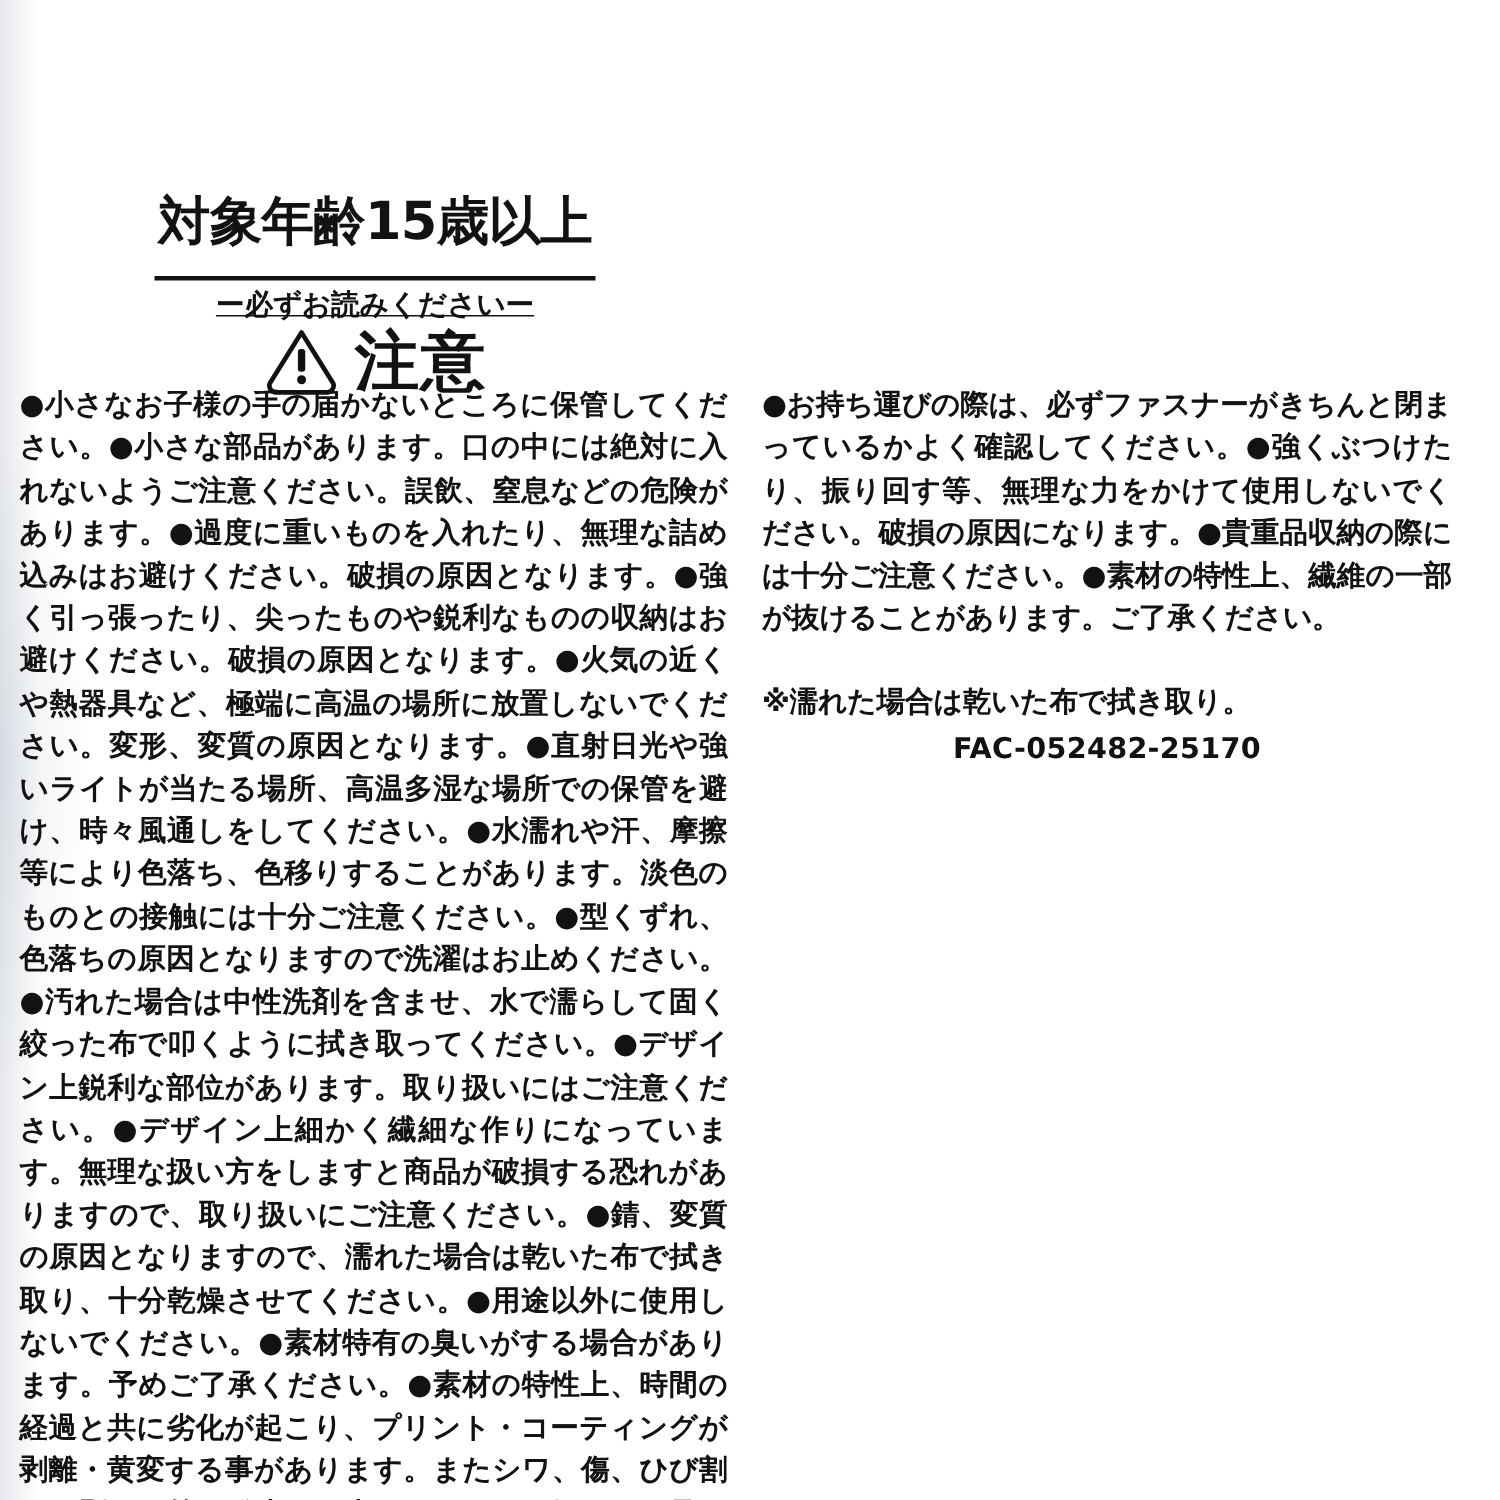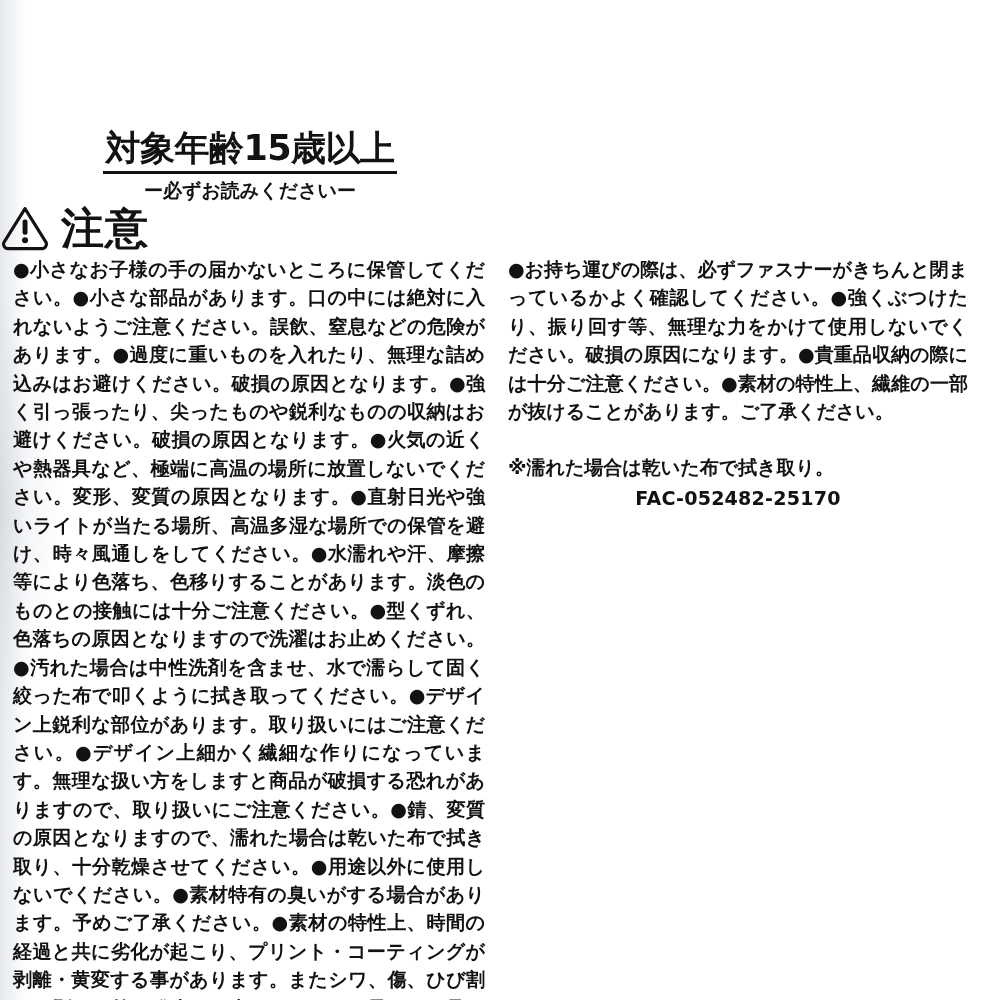--- a/index.html
+++ b/index.html
@@ -46,36 +46,38 @@
     top: 128px;
     width: 500px;
     text-align: center;
   }
   .age-heading {
     display: inline-block;
     font-size: 35px;
     line-height: 40px;
     font-weight: 700;
     letter-spacing: -0.5px;
-    padding: 0 2px 3px 2px;
+    padding: 0 2px 16px 2px;
     border-bottom: 3px solid #121212;
     white-space: nowrap;
   }
   .read-sub {
     margin-top: 5px;
     font-size: 19px;
     line-height: 23px;
     font-weight: 700;
     letter-spacing: 0px;
     white-space: nowrap;
+    text-decoration: underline;
   }
   .caution-row {
     margin-top: 3px;
     display: flex;
     align-items: center;
+    justify-content: center;
     gap: 11px;
   }
   .warn-tri {
     display: block;
     width: 50px;
     height: 44px;
     flex: 0 0 auto;
   }
   .caution-word {
     font-size: 43px;

